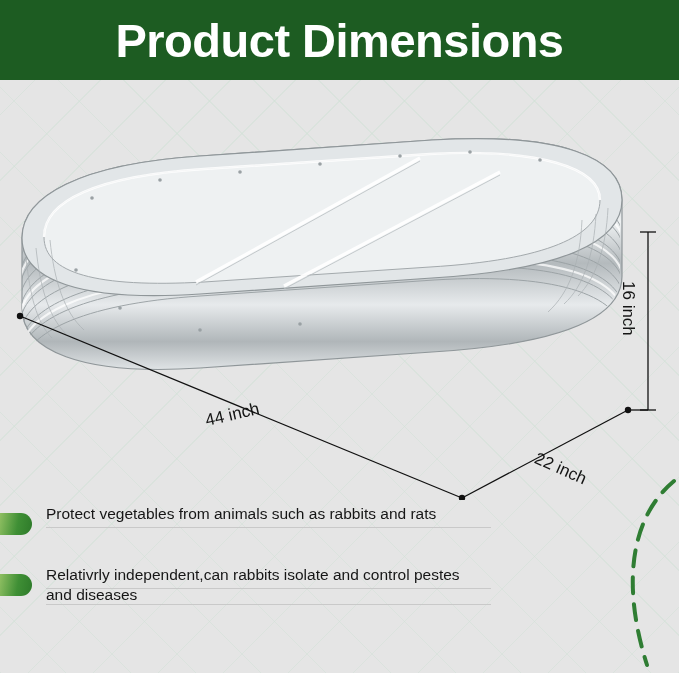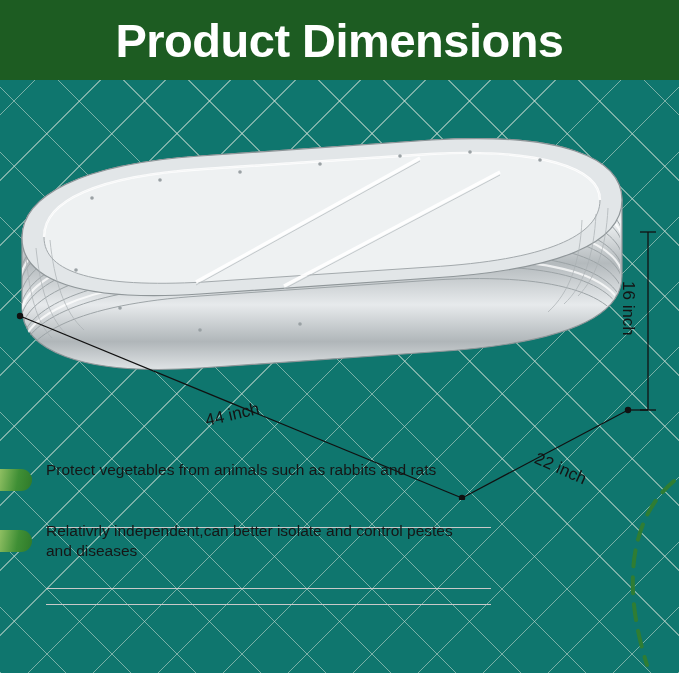--- a/index.html
+++ b/index.html
@@ -7,21 +7,21 @@
     padding: 0;
     background: #ffffff;
   }
   body {
     font-family: "Liberation Sans", sans-serif;
   }
   #page {
     position: relative;
     width: 679px;
     height: 673px;
-    background: #0f766e;
+    background: #e5e5e5;
     overflow: hidden;
   }
 
   
   .bg-grid {
     position: absolute;
     left: 0; top: 0;
     width: 679px; height: 673px;
     background-image:
       repeating-linear-gradient(45deg, rgba(210,225,215,0.55) 0 1px, rgba(0,0,0,0) 1px 46px),
@@ -96,21 +96,21 @@
     left: 638px;
     top: 281px;
     transform: rotate(90deg);
     transform-origin: left top;
   }
 
   
   .features {
     position: absolute;
     left: 0;
-    top: 460px;
+    top: 504px;
     width: 679px;
     z-index: 6;
   }
   .feature-row {
     position: relative;
     display: flex;
     align-items: flex-start;
     margin-bottom: 15px;
     min-height: 46px;
   }
@@ -307,21 +307,21 @@
     <path d="M105,8 C62,44 52,110 78,192" fill="none" stroke="#2f7d33" stroke-width="4" stroke-dasharray="16 11" stroke-linecap="round"></path>
   </svg>
 
   <div class="features">
     <div class="feature-row">
       <div class="bullet-pill"></div>
       <div class="feature-text">Protect vegetables from animals such as rabbits and rats</div>
     </div>
     <div class="feature-row">
       <div class="bullet-pill"></div>
-      <div class="feature-text">Relativrly independent,can better isolate and control pestes and diseases</div>
+      <div class="feature-text">Relativrly independent,can rabbits isolate and control pestes and diseases</div>
     </div>
   </div>
 
   <div class="feature-rule rule-1"></div>
   <div class="feature-rule rule-2"></div>
   <div class="feature-rule rule-3"></div>
 
 </div>
 
 </body></html>

